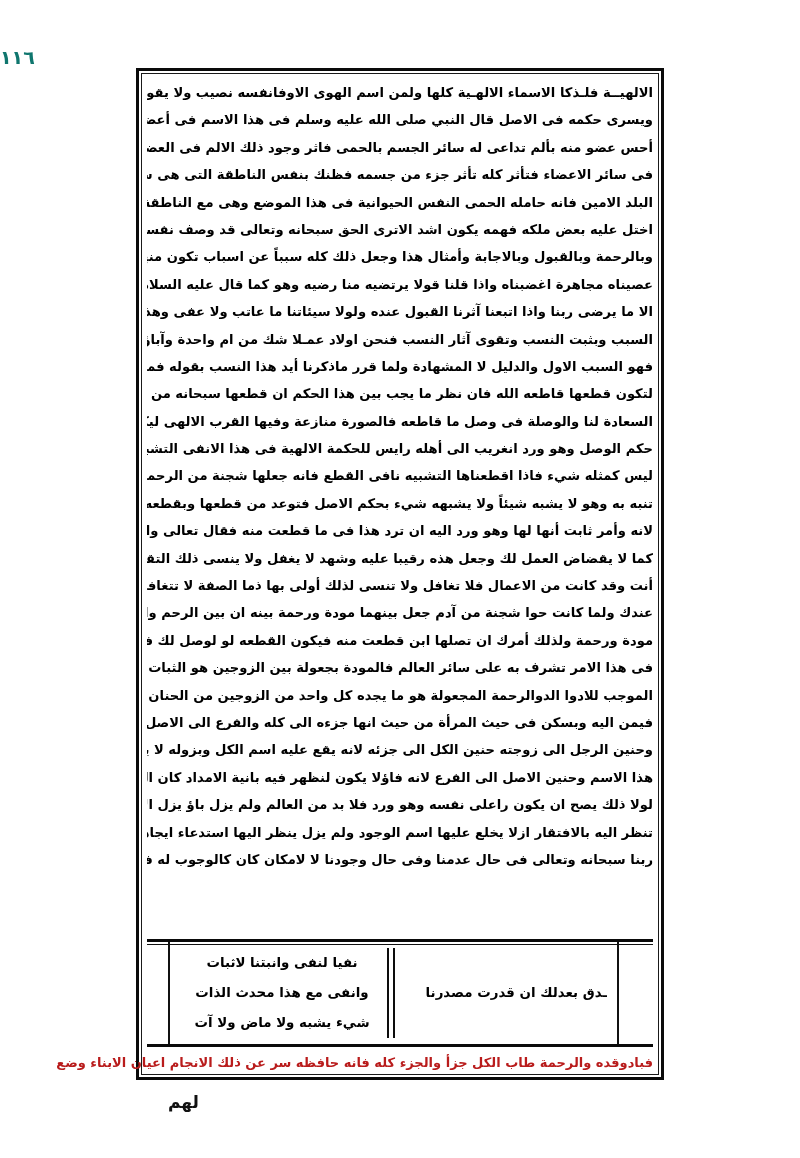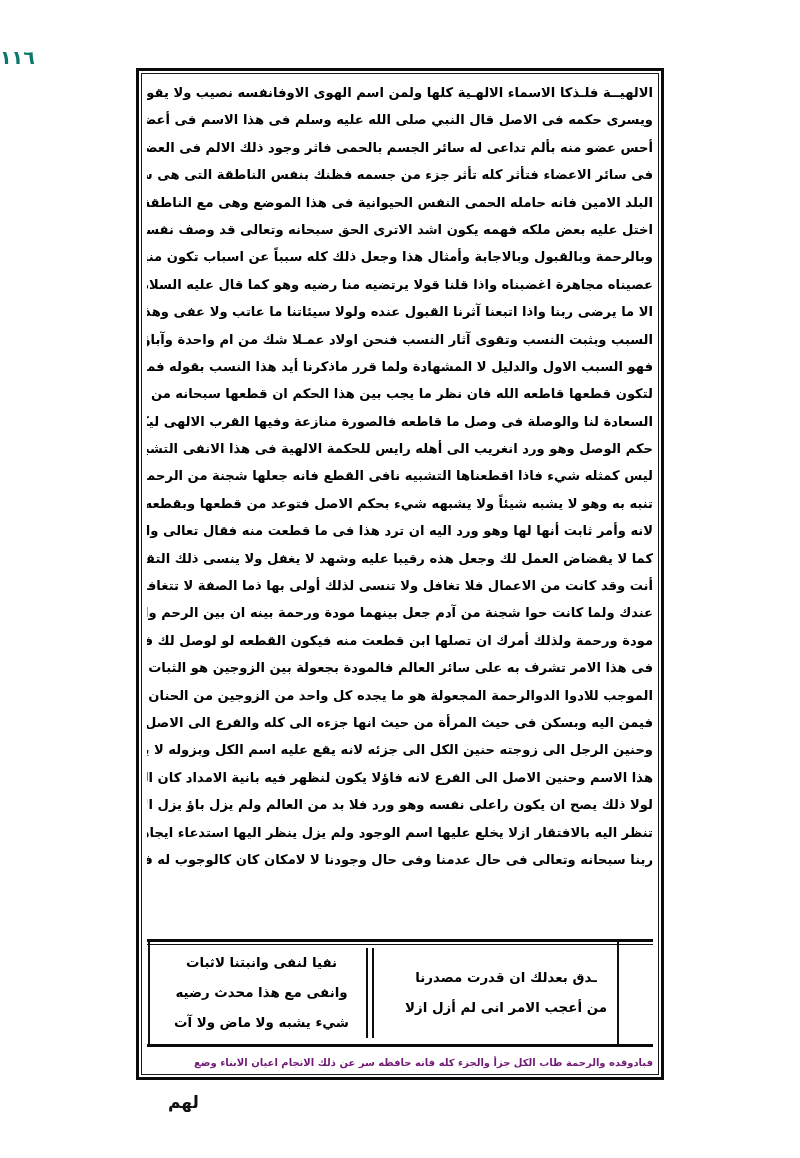--- a/index.html
+++ b/index.html
@@ -162,24 +162,24 @@
     top: 980px;
     height: 26px;
     direction: rtl;
   }
   .closing-line {
     display: flex;
     justify-content: space-between;
     white-space: nowrap;
     direction: rtl;
     font-family: "DejaVu Sans", sans-serif;
-    font-size: 10px;
+    font-size: 13px;
     line-height: 24px;
     font-weight: 600;
-    color: #701a75;
+    color: #b91c1c;
   }
   .closing-line > span { white-space: pre; }
 
   
   .catchword {
     position: absolute;
     left: 168px;
     top: 1092px;
     direction: rtl;
     font-family: "DejaVu Sans", sans-serif;
@@ -282,28 +282,27 @@
       </div>
     <div class="prose-line last">ربنا سبحانه وتعالى فى حال عدمنا وفى حال وجودنا لا لامكان كان كالوجوب له فقال</div>
   </div>
 
   <div class="verse-table">
 
     <div class="verse-rail inner-right"></div>
 
     <div class="verse-col">
       <div class="verse-line">ـدق بعدلك ان قدرت مصدرنا</div>
-      <div class="verse-line">من أعجب الامر انى لم أزل ازلا</div>
     </div>
 
     <div class="verse-divider"></div>
 
     <div class="verse-col">
       <div class="verse-line">نفيا لنفى وانبتنا لاثبات</div>
-      <div class="verse-line">وانفى مع هذا محدث رضيه</div>
+      <div class="verse-line">وانفى مع هذا محدث الذات</div>
       <div class="verse-line">شيء يشبه ولا ماض ولا آت</div>
     </div>
 
     <div class="verse-rail inner-left"></div>
   </div>
 
   <div class="closing-block">
     <div class="closing-line">
       <span>فبادوقده والرحمة طاب الكل جزأ والجزء كله فانه حافظه سر عن ذلك الانجام اعيان الابناء وضع</span>
     </div>

